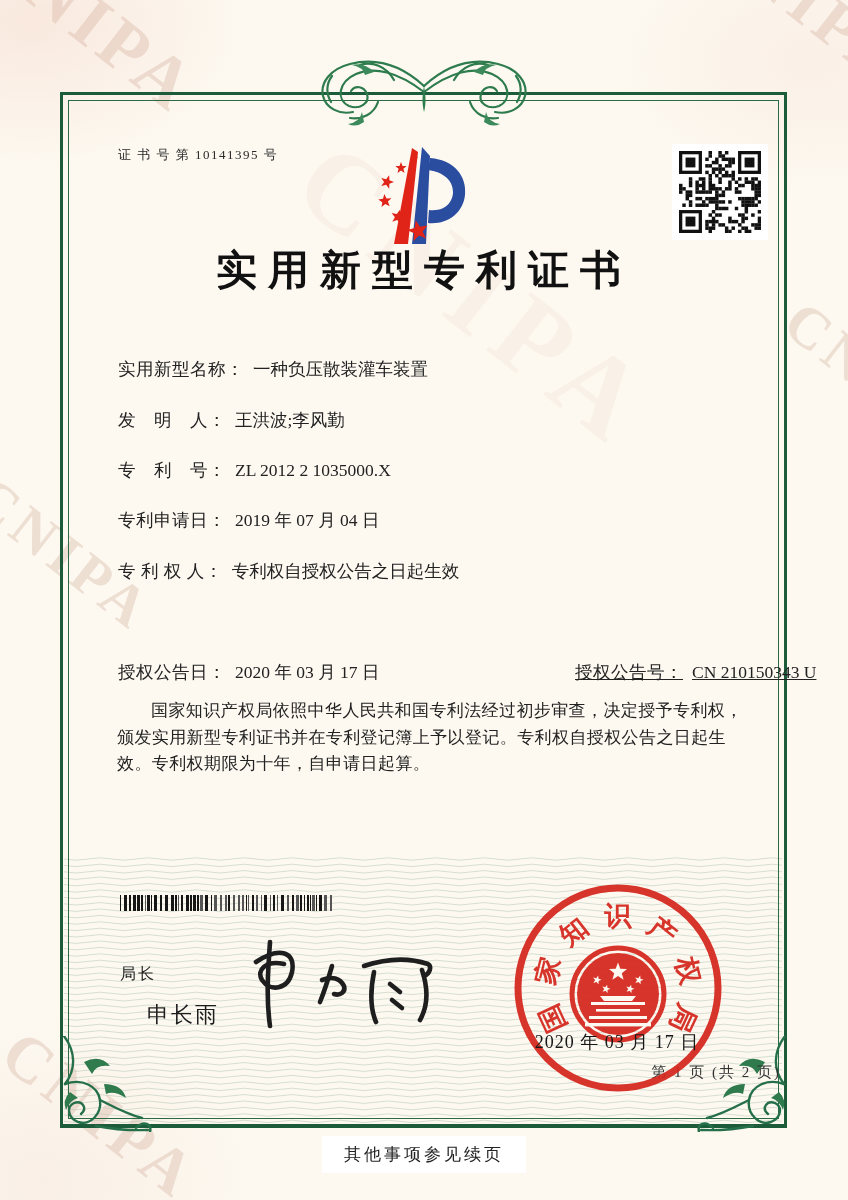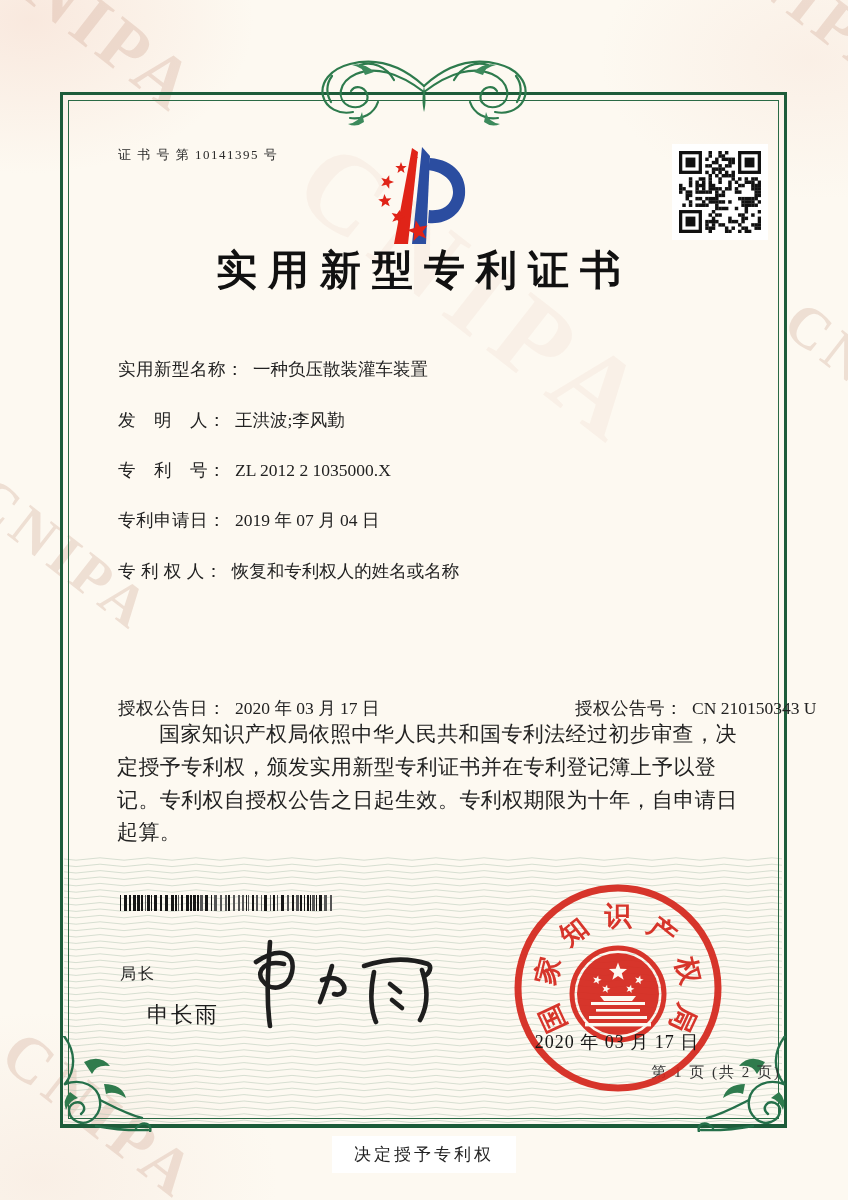--- a/index.html
+++ b/index.html
@@ -40,22 +40,22 @@
   }
   svg{display:block;}
   .abs{position:absolute;}
   
   .cert-no{left:118px;top:146px;font-size:13px;letter-spacing:1.5px;color:#2a2a2a;z-index:2;}
   .title{left:0;right:0;top:243px;text-align:center;font-size:41px;font-weight:700;
          letter-spacing:11px;color:#111;z-index:2;}
   .frow{left:118px;font-size:17.5px;color:#222;z-index:2;white-space:nowrap;}
   .frow .flabel{letter-spacing:.5px;}
   .frow .fval{margin-left:9px;}
-  .frow2{position:absolute;left:457px;top:0;white-space:nowrap;}
-  .paras{left:117px;top:718px;width:630px;font-size:21px;line-height:1.56;color:#222;z-index:2;}
+  .frow2{position:absolute;left:457px;top:0;white-space:nowrap;text-decoration:underline;}
+  .paras{left:117px;top:698px;width:630px;font-size:17px;line-height:1.56;color:#222;z-index:2;}
   .paras p{margin:0;text-indent:2em;letter-spacing:.4px;}
   .role{left:120px;top:964px;font-size:16px;color:#1d1d1d;z-index:2;letter-spacing:2px;}
   .dname{left:120px;top:1000px;font-size:22px;color:#1d1d1d;z-index:2;letter-spacing:2px;margin-left:27px;}
   .seal-wrap{left:507px;top:882px;z-index:3;opacity:.93;}
   .seal-date{left:512px;top:1030px;width:210px;text-align:center;font-size:18px;
              color:#161616;z-index:4;letter-spacing:1px;}
   .page-info{left:60px;top:1063px;width:721px;text-align:right;font-size:15px;color:#333;z-index:2;letter-spacing:2px;}
   .cont-note{left:0;right:0;top:1136px;text-align:center;z-index:2;}
   .cont-note span{display:inline-block;background:#ffffff;padding:7px 22px;font-size:17px;
                   color:#222;letter-spacing:3px;}
@@ -414,23 +414,23 @@
   <div class="abs frow" style="top:408px">
     <span class="flabel">发　明　人：</span><span class="fval">王洪波;李风勤</span>
   </div>
   <div class="abs frow" style="top:458px">
     <span class="flabel">专　利　号：</span><span class="fval">ZL 2012 2 1035000.X</span>
   </div>
   <div class="abs frow" style="top:508px">
     <span class="flabel">专利申请日：</span><span class="fval">2019 年 07 月 04 日</span>
   </div>
   <div class="abs frow" style="top:559px">
-    <span class="flabel">专 利 权 人：</span><span class="fval">恢复和专利权人的姓名或名称</span>
-  </div>
-  <div class="abs frow" style="top:696px;width:640px">
+    <span class="flabel">专 利 权 人：</span><span class="fval">专利权自授权公告之日起生效</span>
+  </div>
+  <div class="abs frow" style="top:660px;width:640px">
     <span class="flabel">授权公告日：</span><span class="fval">2020 年 03 月 17 日</span>
     <span class="frow2">
       <span class="flabel">授权公告号：</span><span class="fval">CN 210150343 U</span>
     </span>
   </div>
 
   <div class="abs paras">
     <p>国家知识产权局依照中华人民共和国专利法经过初步审查，决定授予专利权，颁发实用新型专利证书并在专利登记簿上予以登记。专利权自授权公告之日起生效。专利权期限为十年，自申请日起算。</p>
   </div>
 
@@ -533,16 +533,16 @@
         <rect x="-29" y="22" width="58" height="3"></rect>
         <rect x="-33" y="29" width="66" height="3.4"></rect>
         <path d="M-18,2 L18,2 L14,7 L-14,7 Z"></path>
       </g>
     </g>
   </svg>
   <div class="abs seal-date">2020 年 03 月 17 日</div>
 
   <div class="abs page-info">第 1 页 (共 2 页)</div>
   <div class="abs cont-note">
-    <span>决定授予专利权</span>
+    <span>其他事项参见续页</span>
   </div>
 
 </div>
 
 </body></html>

